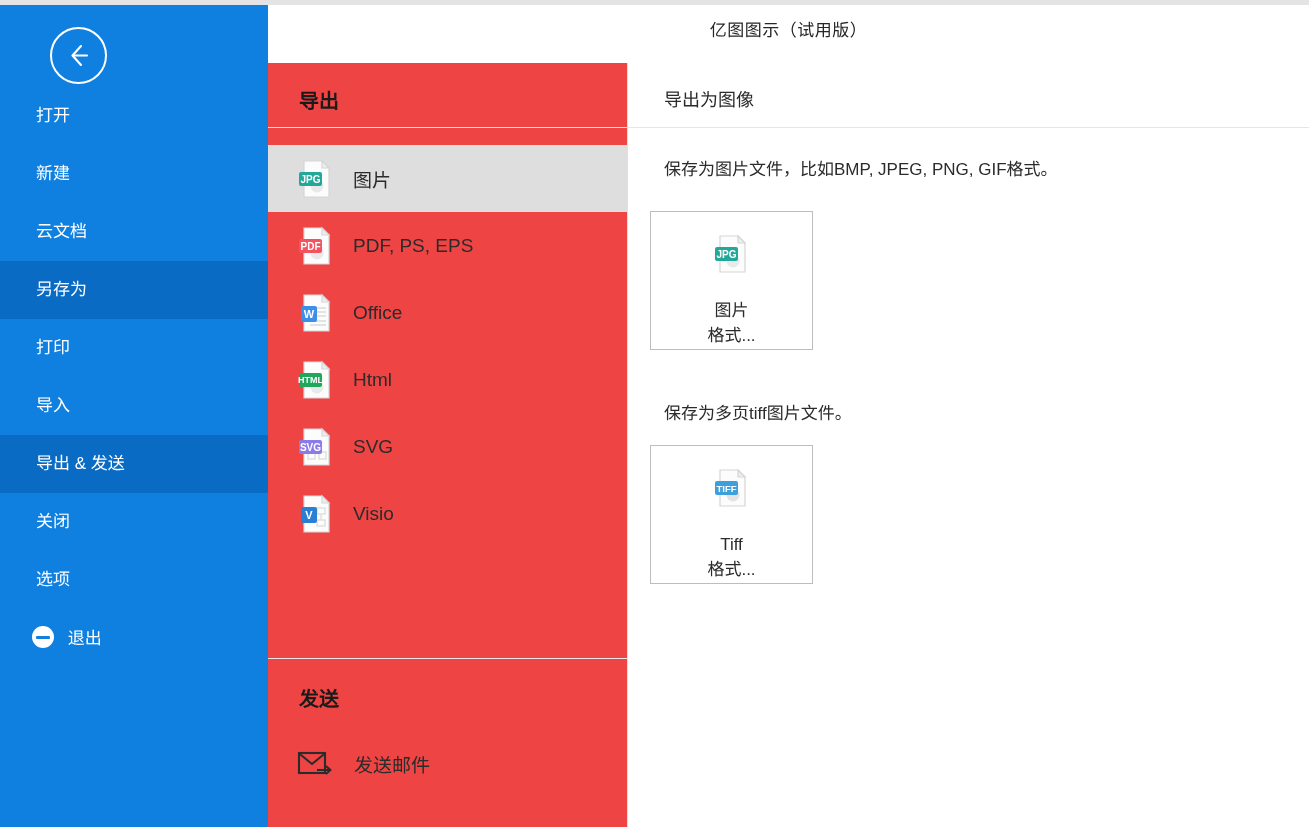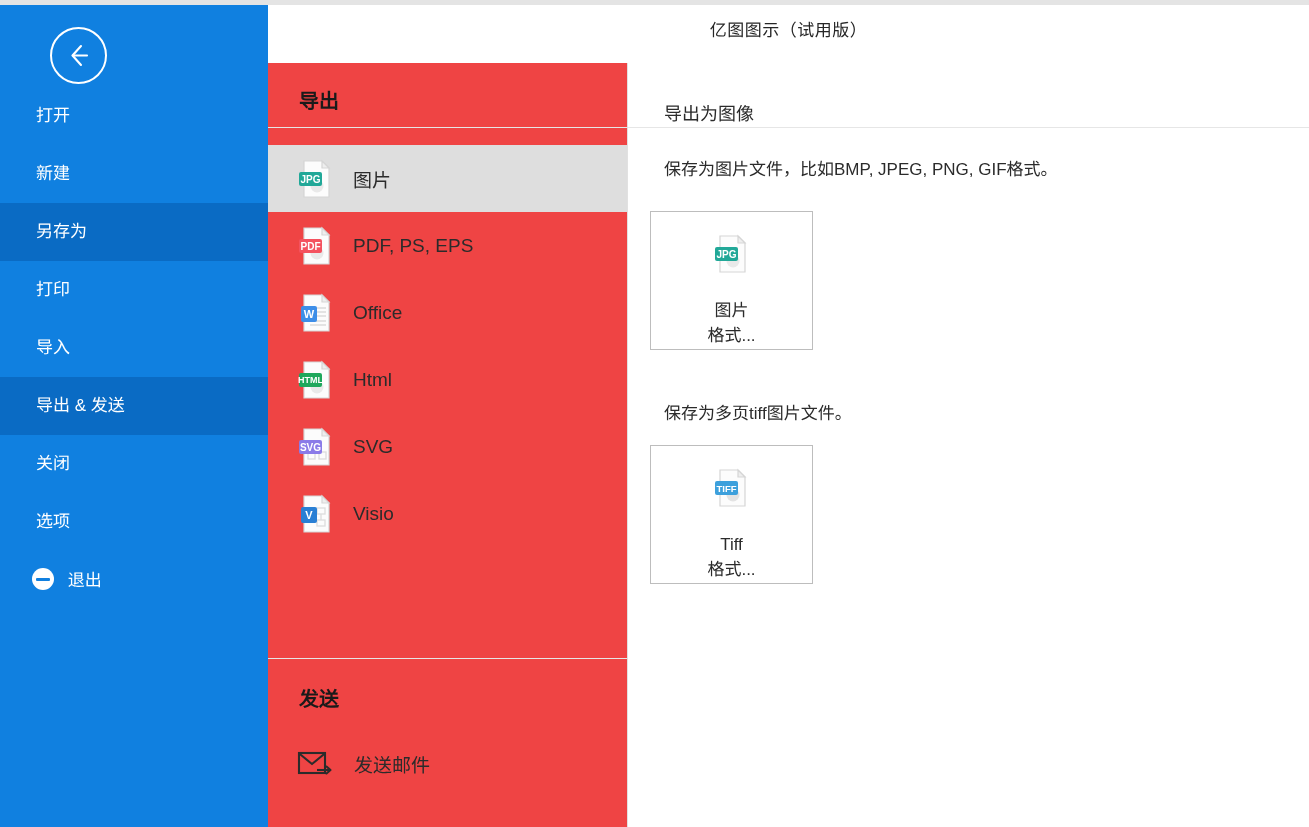--- a/index.html
+++ b/index.html
@@ -91,21 +91,21 @@
   .send-row .flabel{margin-left:17px;font-size:19px;color:#2b2b2b;white-space:nowrap;}
 
   
   .vdivider{position:absolute;left:627px;top:63px;width:1px;height:764px;background:#e1e1e1;}
 
   
   .rightpanel{
     position:absolute;left:628px;top:63px;width:681px;height:764px;background:#ffffff;
   }
   .right-heading{
-    position:absolute;left:36px;top:36px;
+    position:absolute;left:36px;top:22px;
     font-size:18px;color:#2b2b2b;white-space:nowrap;font-family:Liberation Serif, serif;
   }
   .right-rule{position:absolute;left:0;top:64px;width:681px;height:1px;background:#e6e6e6;}
 
   .desc{
     position:absolute;left:36px;font-size:17px;color:#2b2b2b;white-space:nowrap;
   }
   .desc-1{top:92px;}
   .desc-2{top:328px;margin-top:8px;}
 
@@ -140,20 +140,23 @@
         <line x1="7.8" y1="13.5" x2="22" y2="13.5" stroke="#ffffff" stroke-width="2.1" stroke-linecap="round"></line>
       </svg>
     </div>
 
     <div class="nav">
       <div class="nav-item">
         <span>打开</span>
       </div>
       <div class="nav-item">
         <span>新建</span>
+      </div>
+      <div class="nav-item">
+        <span>云文档</span>
       </div>
       <div class="nav-item selected">
         <span>另存为</span>
       </div>
       <div class="nav-item">
         <span>打印</span>
       </div>
       <div class="nav-item">
         <span>导入</span>
       </div>

